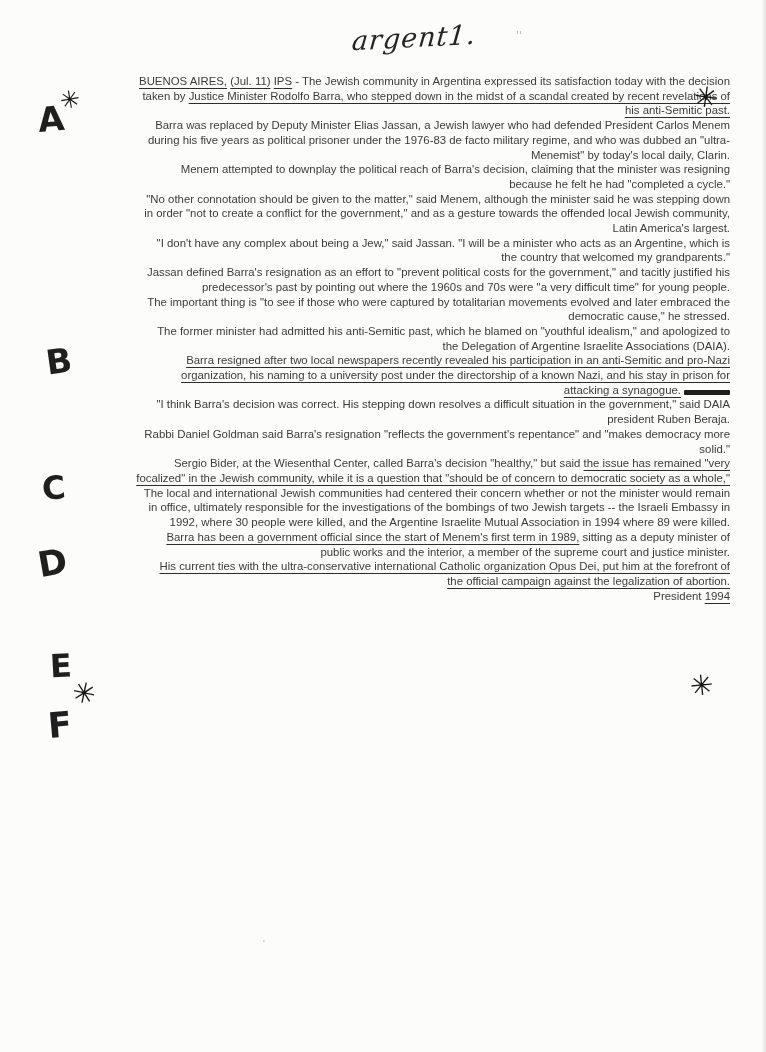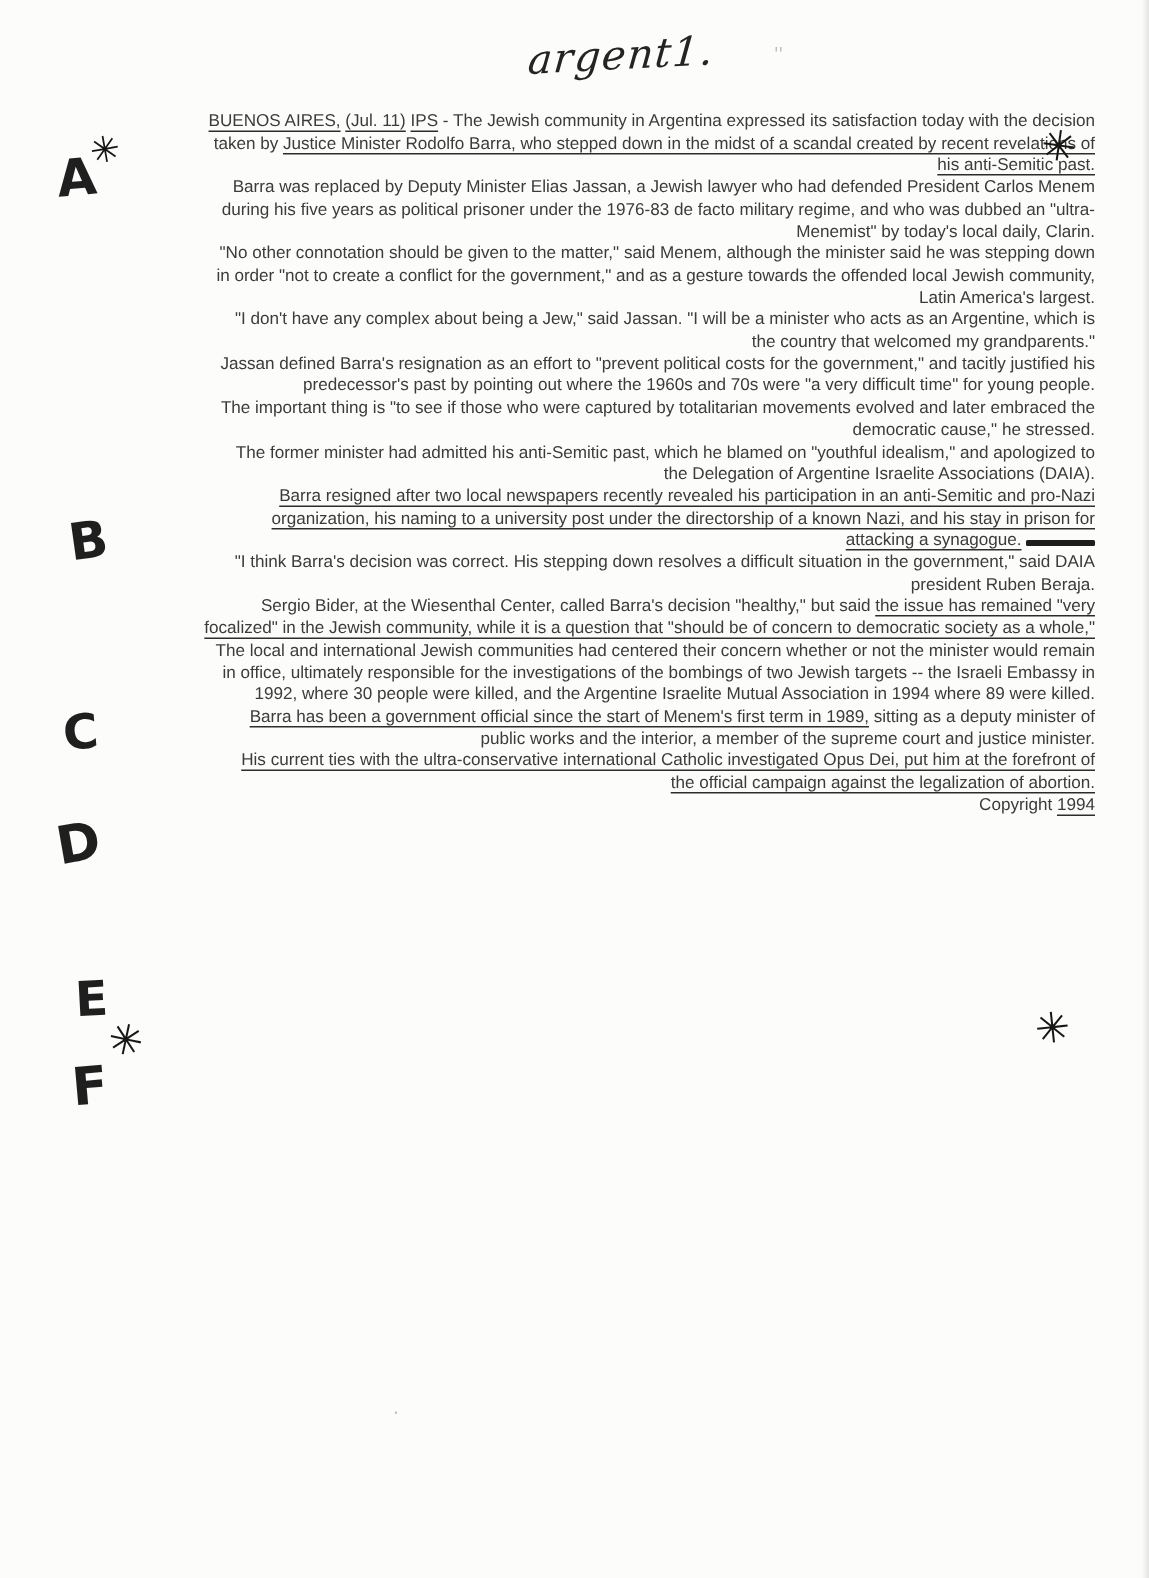--- a/index.html
+++ b/index.html
@@ -50,32 +50,34 @@
   .mark.speck{color:#b9b9b4;font-family:"DejaVu Sans", sans-serif;}
 </style>
 </head>
 <body>
 
 <div class="scan-page">
   <div class="hand-title">argent1.</div>
   <div class="article-body">
       <p class="no-indent"><span class="u">BUENOS AIRES,</span><span> </span><span class="u">(Jul. 11)</span><span> </span><span class="u">IPS</span><span> - The Jewish community in Argentina expressed its satisfaction today with the decision taken by </span><span class="u">Justice Minister Rodolfo Barra, who stepped down in the midst of a scandal created by recent revelations of his anti-Semitic past.</span></p>
       <p><span>Barra was replaced by Deputy Minister Elias Jassan, a Jewish lawyer who had defended President Carlos Menem during his five years as political prisoner under the 1976-83 de facto military regime, and who was dubbed an "ultra-Menemist" by today's local daily, Clarin.</span></p>
+      <p><span>Menem attempted to downplay the political reach of Barra's decision, claiming that the minister was resigning because he felt he had "completed a cycle."</span></p>
       <p><span>"No other connotation should be given to the matter," said Menem, although the minister said he was stepping down in order "not to create a conflict for the government," and as a gesture towards the offended local Jewish community, Latin America's largest.</span></p>
       <p><span>"I don't have any complex about being a Jew," said Jassan. "I will be a minister who acts as an Argentine, which is the country that welcomed my grandparents."</span></p>
       <p><span>Jassan defined Barra's resignation as an effort to "prevent political costs for the government," and tacitly justified his predecessor's past by pointing out where the 1960s and 70s were "a very difficult time" for young people.</span></p>
       <p><span>The important thing is "to see if those who were captured by totalitarian movements evolved and later embraced the democratic cause," he stressed.</span></p>
       <p><span>The former minister had admitted his anti-Semitic past, which he blamed on "youthful idealism," and apologized to the Delegation of Argentine Israelite Associations (DAIA).</span></p>
       <p><span class="u">Barra resigned after two local newspapers recently revealed his participation in an anti-Semitic and pro-Nazi organization, his naming to a university post under the directorship of a known Nazi, and his stay in prison for attacking a synagogue.</span><span class="heavy-bar"></span></p>
       <p><span>"I think Barra's decision was correct. His stepping down resolves a difficult situation in the government," said DAIA president Ruben Beraja.</span></p>
+      <p><span>Rabbi Daniel Goldman said Barra's resignation "reflects the government's repentance" and "makes democracy more solid."</span></p>
       <p><span>Sergio Bider, at the Wiesenthal Center, called Barra's decision "healthy," but said </span><span class="u">the issue has remained "very focalized" in the Jewish community, while it is a question that "should be of concern to democratic society as a whole,"</span></p>
       <p><span>The local and international Jewish communities had centered their concern whether or not the minister would remain in office, ultimately responsible for the investigations of the bombings of two Jewish targets -- the Israeli Embassy in 1992, where 30 people were killed, and the Argentine Israelite Mutual Association in 1994 where 89 were killed.</span></p>
       <p><span class="u">Barra has been a government official since the start of Menem's first term in 1989,</span><span> sitting as a deputy minister of public works and the interior, a member of the supreme court and justice minister.</span></p>
-      <p><span class="u">His current ties with the ultra-conservative international Catholic investigated Opus Dei, put him at the forefront of the official campaign against the legalization of abortion.</span></p>
-      <p><span>Copyright </span><span class="u">1994</span></p>
+      <p><span class="u">His current ties with the ultra-conservative international Catholic organization Opus Dei, put him at the forefront of the official campaign against the legalization of abortion.</span></p>
+      <p><span>President </span><span class="u">1994</span></p>
     </div>
   <div class="margin-layer">
       <div class="mark asterisk" style="left: 60px; top: 88px; font-size: 24px; transform: rotate(-10deg);">✳</div>
       <div class="mark letter" style="left: 38px; top: 102px; font-size: 34px; transform: rotate(-5deg);">A</div>
       <div class="mark asterisk" style="left: 694px; top: 84px; font-size: 28px; transform: rotate(8deg);">✳</div>
       <div class="mark letter" style="left: 46px; top: 344px; font-size: 34px; transform: rotate(-8deg);">B</div>
       <div class="mark letter" style="left: 42px; top: 472px; font-size: 32px; transform: rotate(-5deg);">C</div>
       <div class="mark letter" style="left: 38px; top: 546px; font-size: 35px; transform: rotate(-10deg);">D</div>
       <div class="mark letter" style="left: 50px; top: 650px; font-size: 32px; transform: rotate(-3deg);">E</div>
       <div class="mark asterisk" style="left: 72px; top: 680px; font-size: 28px; transform: rotate(12deg);">✳</div>

